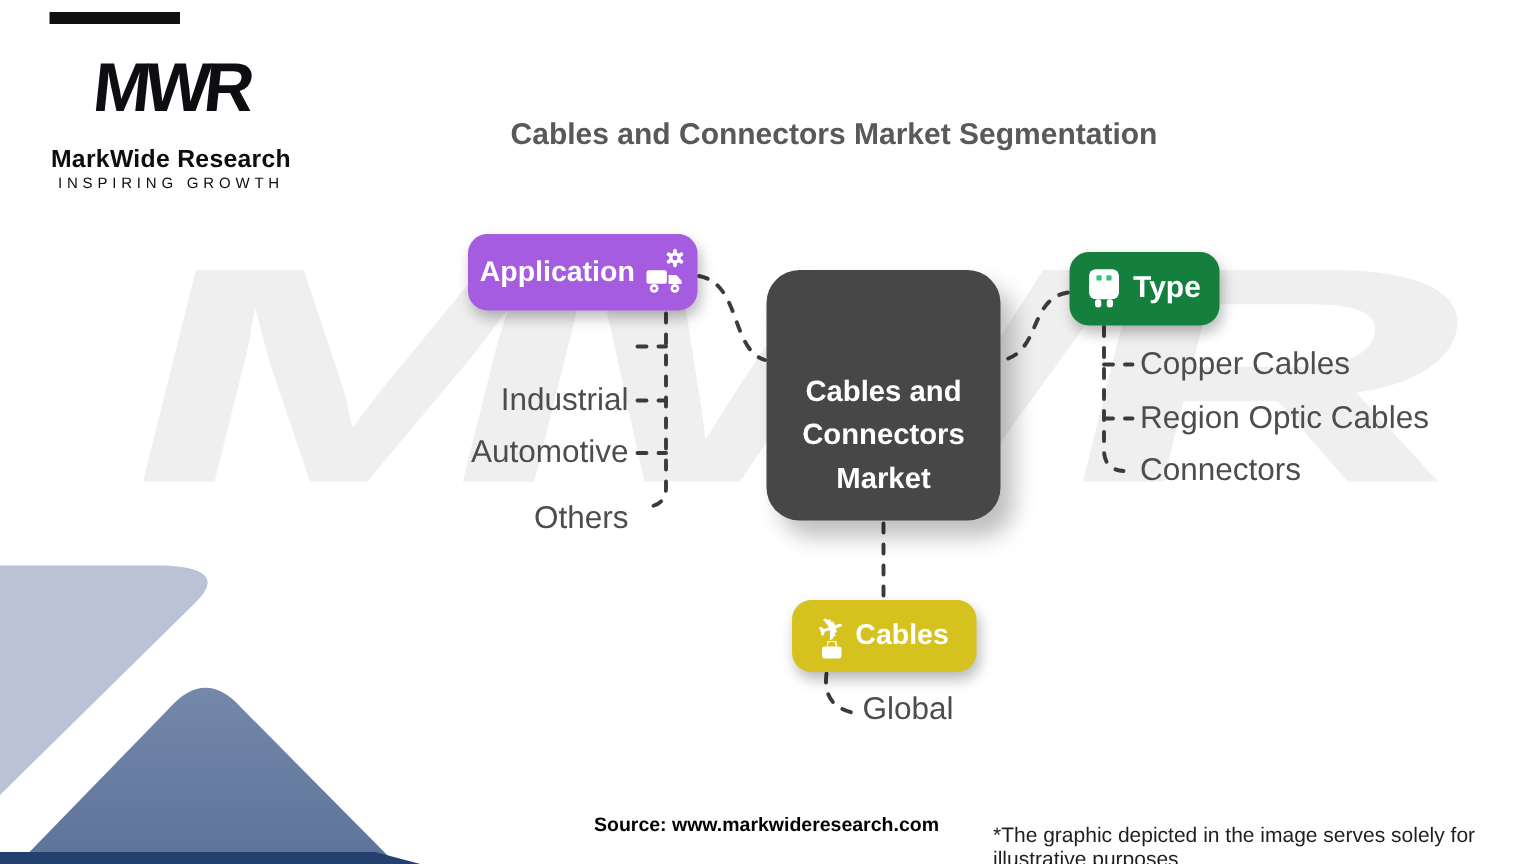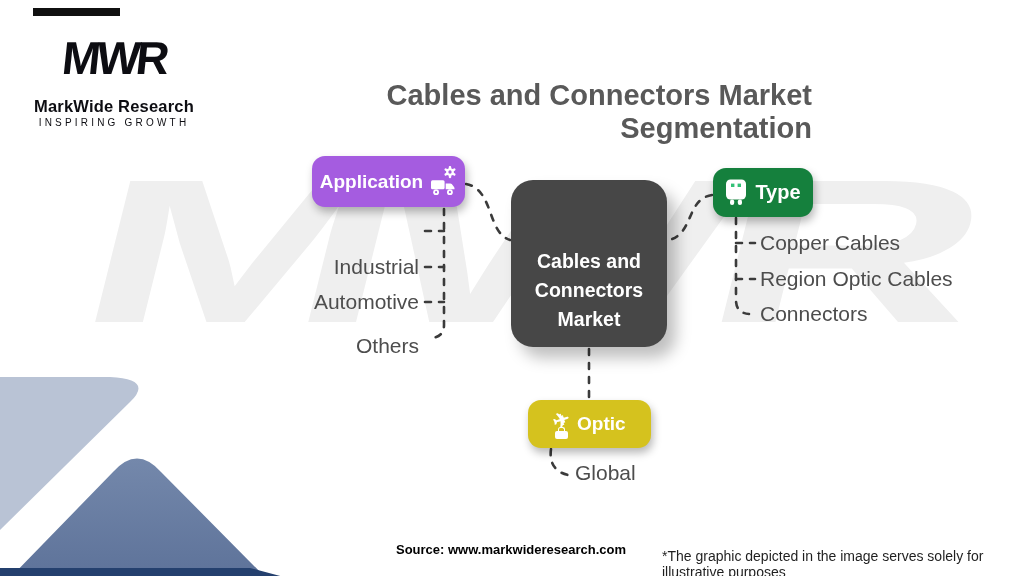--- a/index.html
+++ b/index.html
@@ -19,22 +19,22 @@
   .connectors{position:absolute;inset:0;z-index:3;pointer-events:none;}
   .content{position:absolute;inset:0;z-index:4;}
 
   
   .logo{position:absolute;left:30px;top:34px;width:168px;text-align:center;color:#0d0d12;}
   .logo-mark{font-size:46px;font-weight:900;letter-spacing:-4px;line-height:1.05;transform:skewX(-6deg);}
   .logo-name{font-size:16.5px;font-weight:800;letter-spacing:.2px;margin-top:15px;}
   .logo-tagline{font-size:10px;font-weight:400;letter-spacing:3.2px;margin-top:1px;}
 
   
-  .title{position:absolute;left:300px;top:79px;width:512px;text-align:right;
-    font-size:29px;font-weight:700;color:#595959;}
+  .title{position:absolute;left:300px;top:79px;width:512px;text-align:center;
+    font-size:20px;font-weight:700;color:#595959;}
 
   
   .badge{position:absolute;display:flex;align-items:center;justify-content:center;
     border-radius:13px;color:#fff;font-weight:700;box-shadow:2px 5px 9px rgba(0,0,0,.28);}
   .badge-application{left:312px;top:156px;width:153px;height:51px;background:#a55ce0;font-size:19px;gap:7px;}
   .badge-type{left:713px;top:168px;width:100px;height:49px;background:#15803d;font-size:20px;gap:8px;}
   .badge-region{left:528px;top:400px;width:123px;height:48px;background:#d5c21e;font-size:19px;gap:7px;}
 
   .app-icon-wrap{display:flex;flex-direction:column;align-items:flex-end;margin-top:-2px;}
   .region-icon-wrap{display:flex;flex-direction:column;align-items:center;line-height:0;}
@@ -148,21 +148,21 @@
       <div>Cables and</div>
       <div>Connectors</div>
       <div>Market</div>
     </div>
 
     <div class="badge badge-region">
       <span class="region-icon-wrap">
         <span class="plane-glyph">✈</span>
         <span class="briefcase"></span>
       </span>
-      <span>Optic</span>
+      <span>Cables</span>
     </div>
 
     <div class="seg-label left-col l1">Industrial</div>
     <div class="seg-label left-col l2">Automotive</div>
     <div class="seg-label left-col l3">Others</div>
 
     <div class="seg-label right-col r0">Copper Cables</div>
     <div class="seg-label right-col r1">Region Optic Cables</div>
     <div class="seg-label right-col r2">Connectors</div>
 

